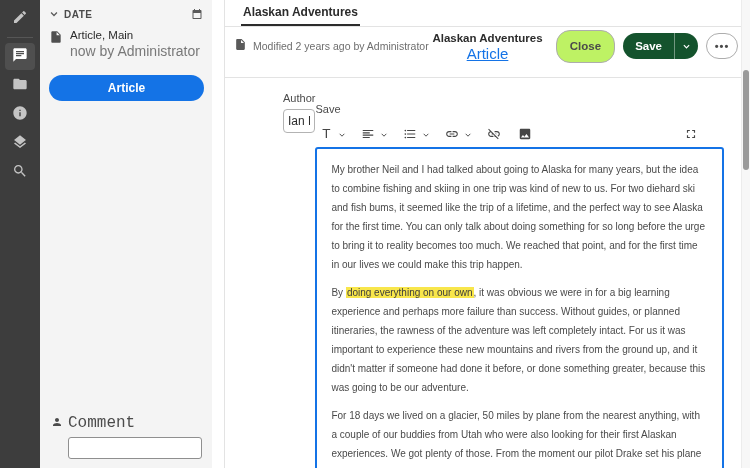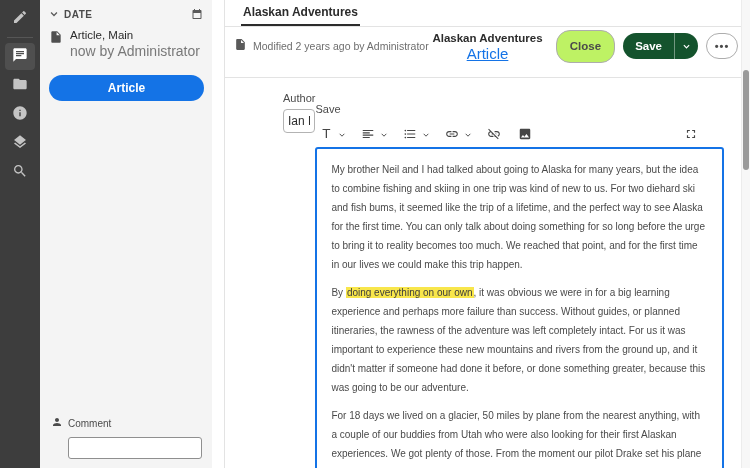--- a/index.html
+++ b/index.html
@@ -23,21 +23,21 @@
   .ph-right svg{width:12px;height:12px;}
   .version-item{display:flex;align-items:flex-start;gap:7px;padding:5px 9px 6px;cursor:pointer;}
   .version-item svg{width:14px;height:14px;fill:#4f4f4f;flex:none;margin-top:1px;}
   .version-title{font-size:11.5px;color:#2c2c2c;}
   .version-meta{font-size:14px;color:#787878;margin-top:2px;}
   .annotation-box{margin:1px 8px 0 9px;background:#fbfbfb;border:1px solid #cfcfcf;border-radius:4px;padding:6px 9px;font-size:11.5px;color:#4b4b4b;}
   .delete-btn{margin:10px 8px 0 9px;height:26px;border:none;border-radius:13px;background:#1473e6;color:#fff;font-weight:bold;font-size:12px;font-family:"Liberation Sans",sans-serif;cursor:pointer;}
   .panel-bottom{margin-top:auto;padding:6px 10px 9px 11px;}
   .comment-row{display:flex;align-items:center;gap:5px;}
   .comment-row svg{width:12px;height:12px;fill:#4b4b4b;}
-  .comment-label{font-size:10px;color:#4b4b4b;}
+  .comment-label{font-size:16px;color:#4b4b4b;font-family:Liberation Mono, monospace;}
   .comment-input{margin:5px 0 0 17px;width:calc(100% - 17px);height:22px;border:1px solid #8f8f8f;border-radius:3px;background:#fff;box-sizing:border-box;font-family:"Liberation Sans",sans-serif;font-size:11px;padding:0 6px;}
 
   
   .main{flex:1;min-width:0;margin-left:12px;border-left:1px solid #e3e3e3;display:flex;flex-direction:column;}
   .tabbar{height:26px;flex:none;border-bottom:1px solid #e3e3e3;display:flex;align-items:flex-end;padding-left:16px;}
   .tab{font-size:12px;font-weight:bold;color:#2c2c2c;padding:0 2px 5px;border-bottom:2px solid #2c2c2c;cursor:pointer;}
   .doc-header{height:38px;flex:none;border-bottom:1px solid #e3e3e3;display:flex;align-items:center;padding:0 12px 12px 9px;position:relative;}
   .doc-meta{display:flex;align-items:center;gap:6px;}
   .doc-meta svg{width:13px;height:13px;fill:#5a5a5a;}
   .doc-meta-text{font-size:10.5px;color:#6e6e6e;}

